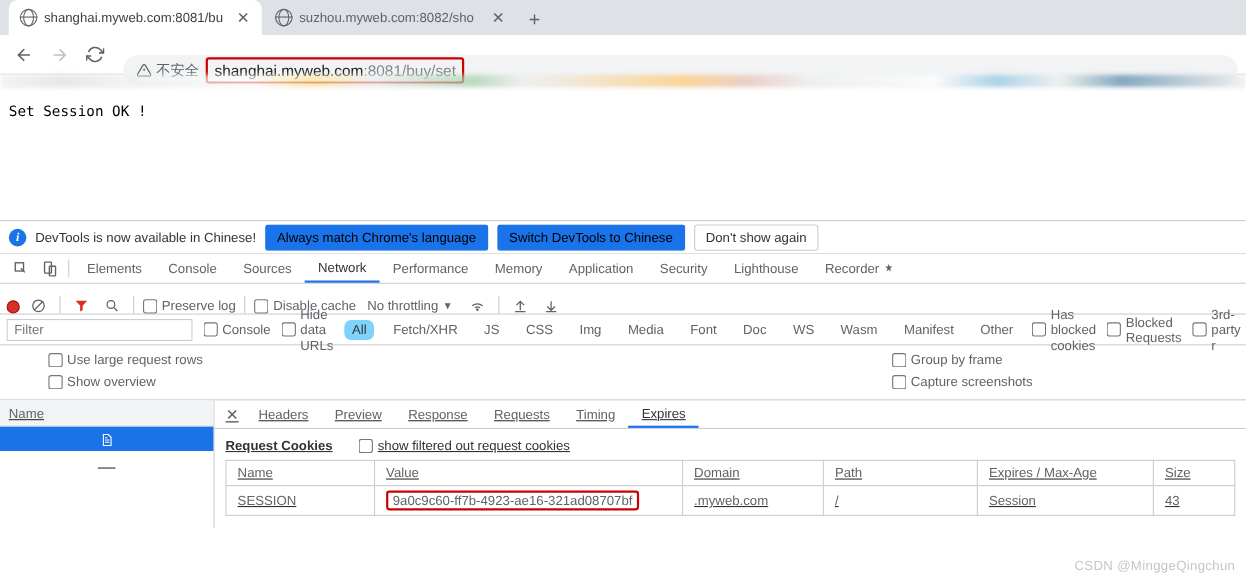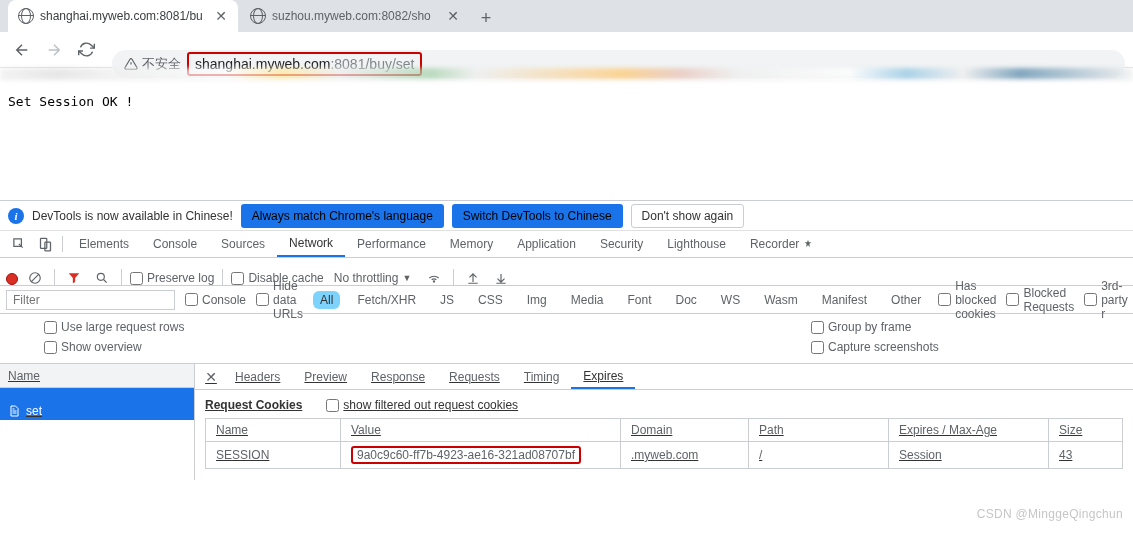--- a/index.html
+++ b/index.html
@@ -60,21 +60,21 @@
     .type-pill { padding: 2px 7px; cursor: pointer; border-radius: 6px; }
     .type-pill.active { background: #7dd3fc; color: #333; }
 
     .options-bar { height: 50px; display: flex; border-bottom: 1px solid #cacdd1; font-size: 12px; color: #5f6368; }
     .options-bar .col { flex: 1; padding: 6px 8px; display: flex; flex-direction: column; gap: 6px; margin-left: 36px; }
     .options-bar .col.right { flex: 0 0 330px; }
 
     .network-body { display: flex; height: 116px; text-decoration: underline; }
     .req-list { width: 195px; border-right: 1px solid #cacdd1; display: flex; flex-direction: column; }
     .req-list .hdr { height: 24px; display: flex; align-items: center; padding: 0 8px; border-bottom: 1px solid #cacdd1; background: #f1f3f4; color: #5f6368; font-size: 12px; }
-    .req-row { height: 22px; display: flex; align-items: flex-start; padding: 16px 8px; gap: 6px; background: #1a73e8; color: #fff; font-size: 12px; cursor: pointer; }
+    .req-row { height: 22px; display: flex; align-items: center; padding: 5px 8px; gap: 6px; background: #1a73e8; color: #fff; font-size: 12px; cursor: pointer; flex-direction: column; }
     .req-row .file-icon svg { display: block; }
 
     .req-detail { flex: 1; display: flex; flex-direction: column; }
     .detail-tabs { height: 26px; display: flex; align-items: stretch; border-bottom: 1px solid #cacdd1; padding-left: 4px; }
     .detail-tabs .close-x { width: 24px; display: flex; align-items: center; justify-content: center; color: #5f6368; cursor: pointer; font-size: 14px; }
     .detail-tab { padding: 0 12px; display: flex; align-items: center; color: #5f6368; cursor: pointer; font-size: 12px; }
     .detail-tab.active { color: #333; border-bottom: 2px solid #1a73e8; }
 
     .cookies-section { padding: 8px 10px; }
     .cookies-title-row { display: flex; align-items: center; gap: 24px; margin-bottom: 6px; }

